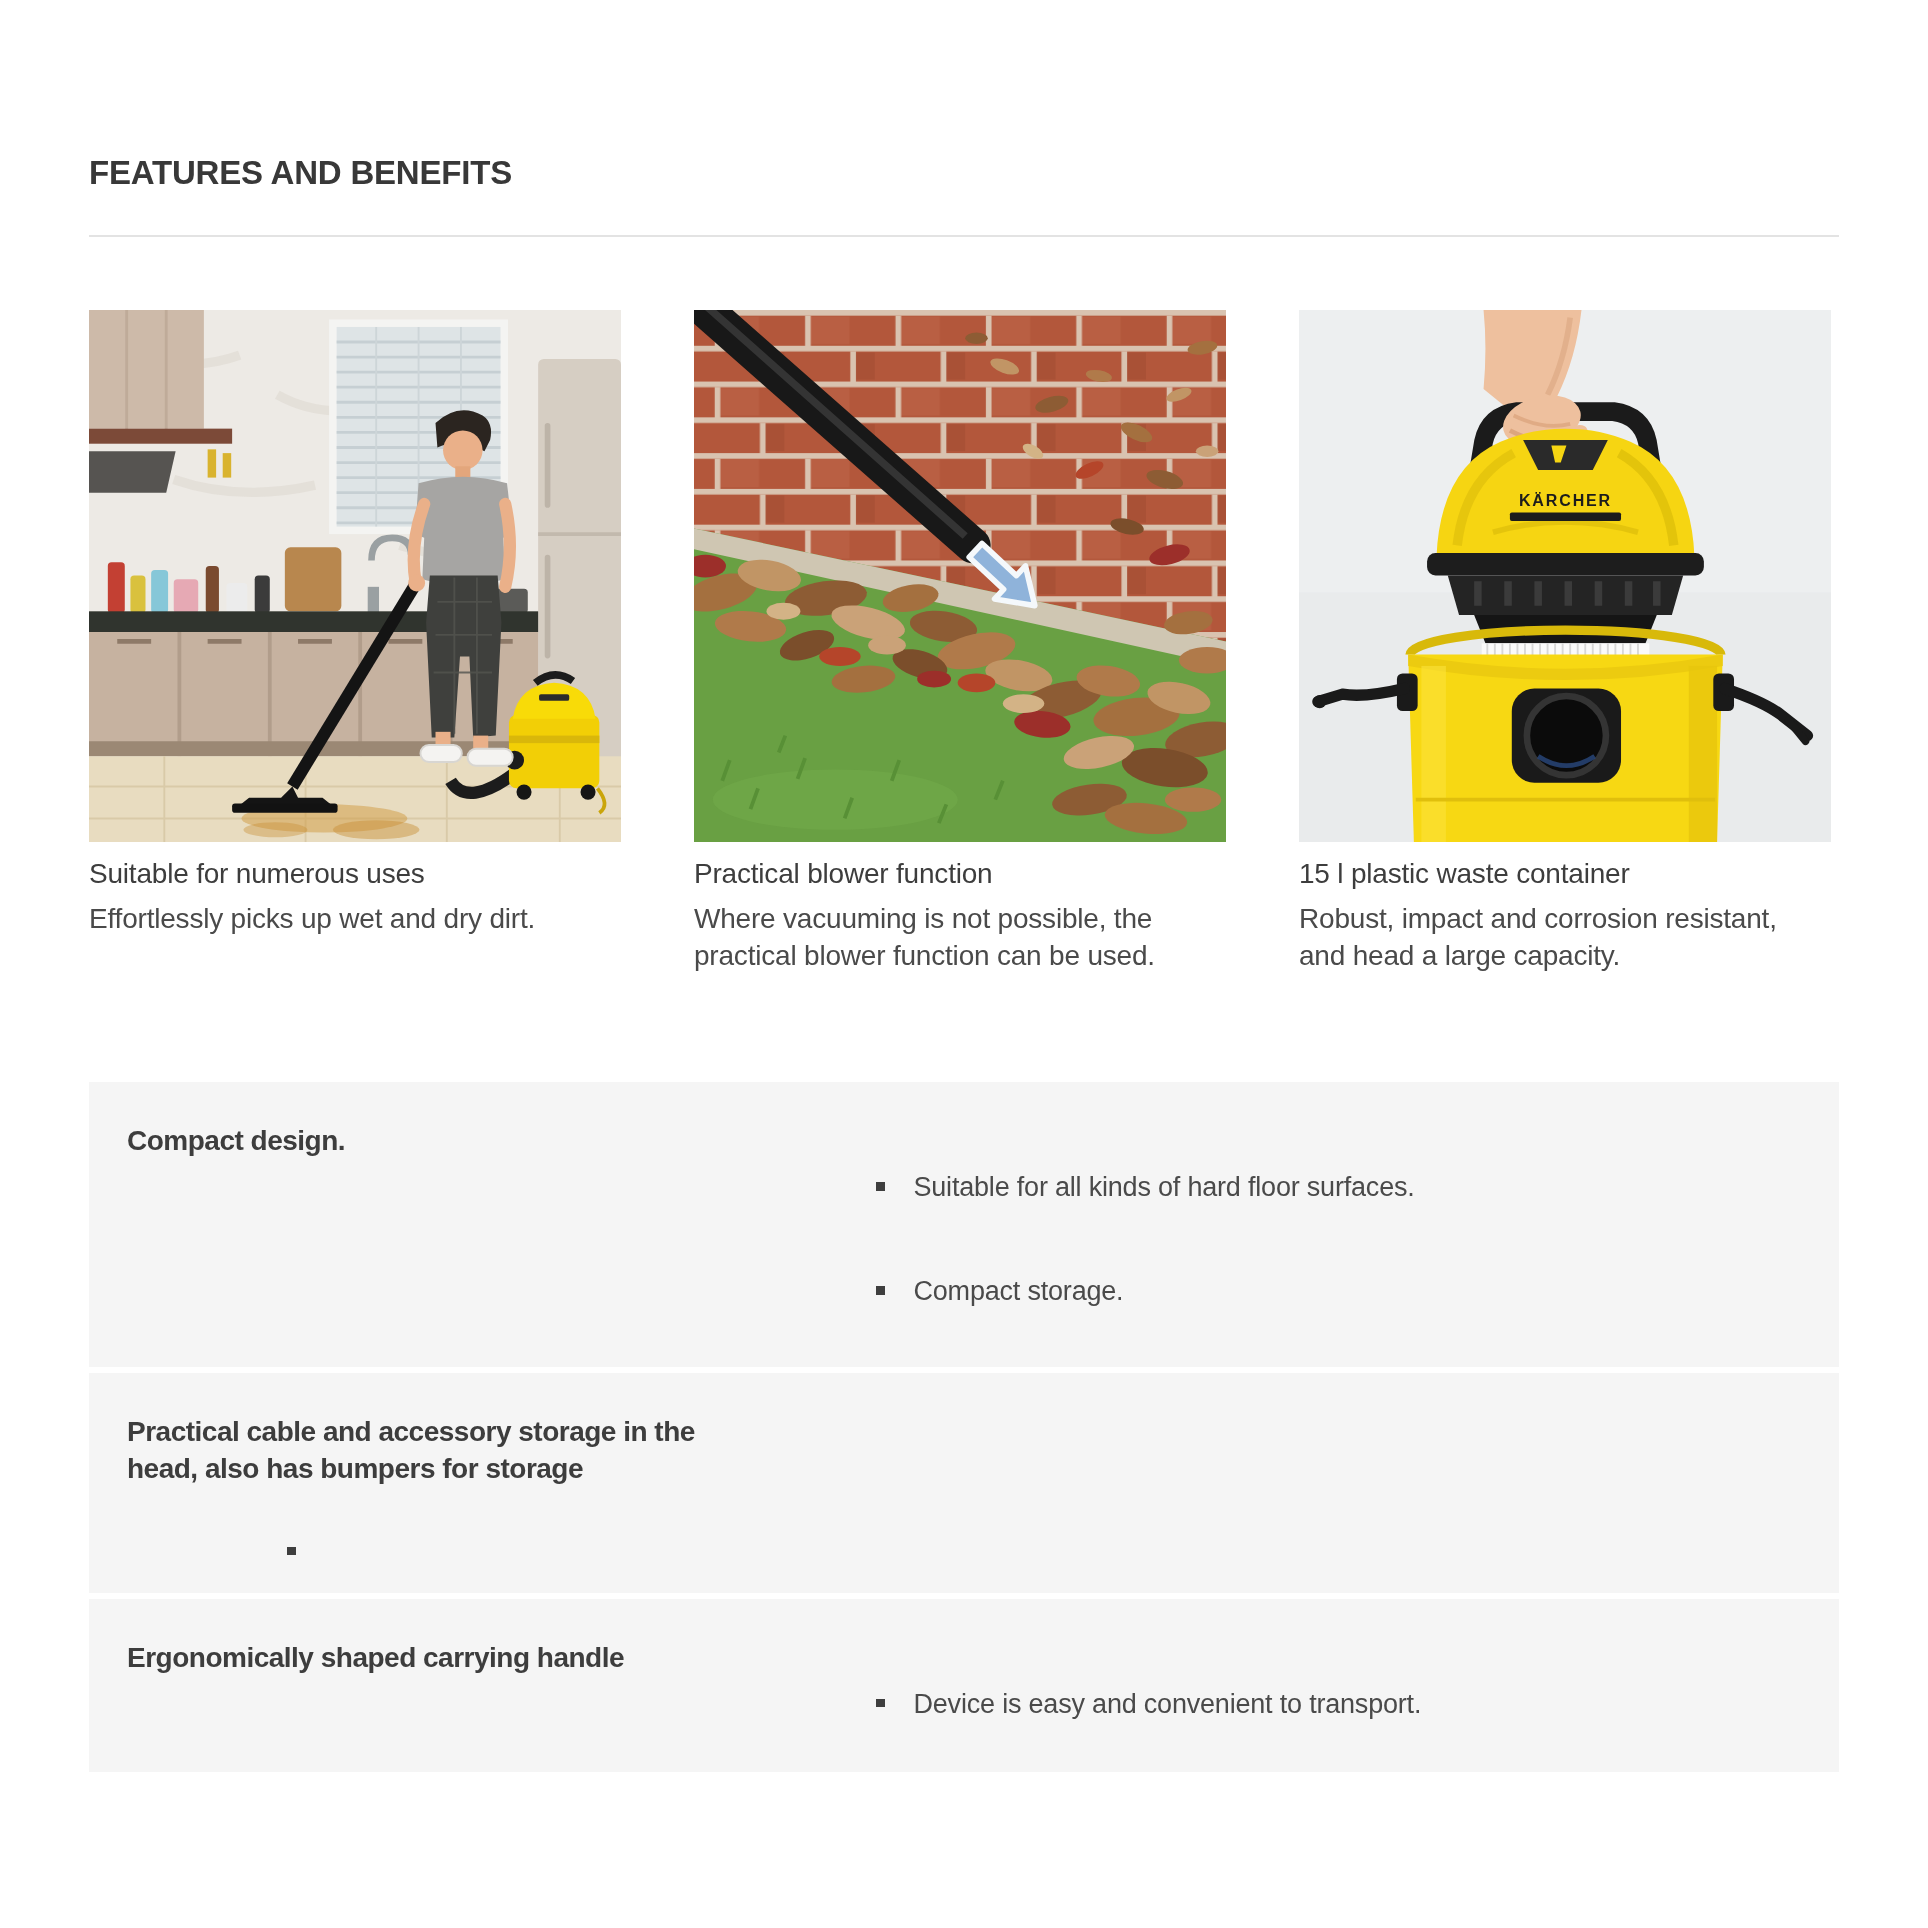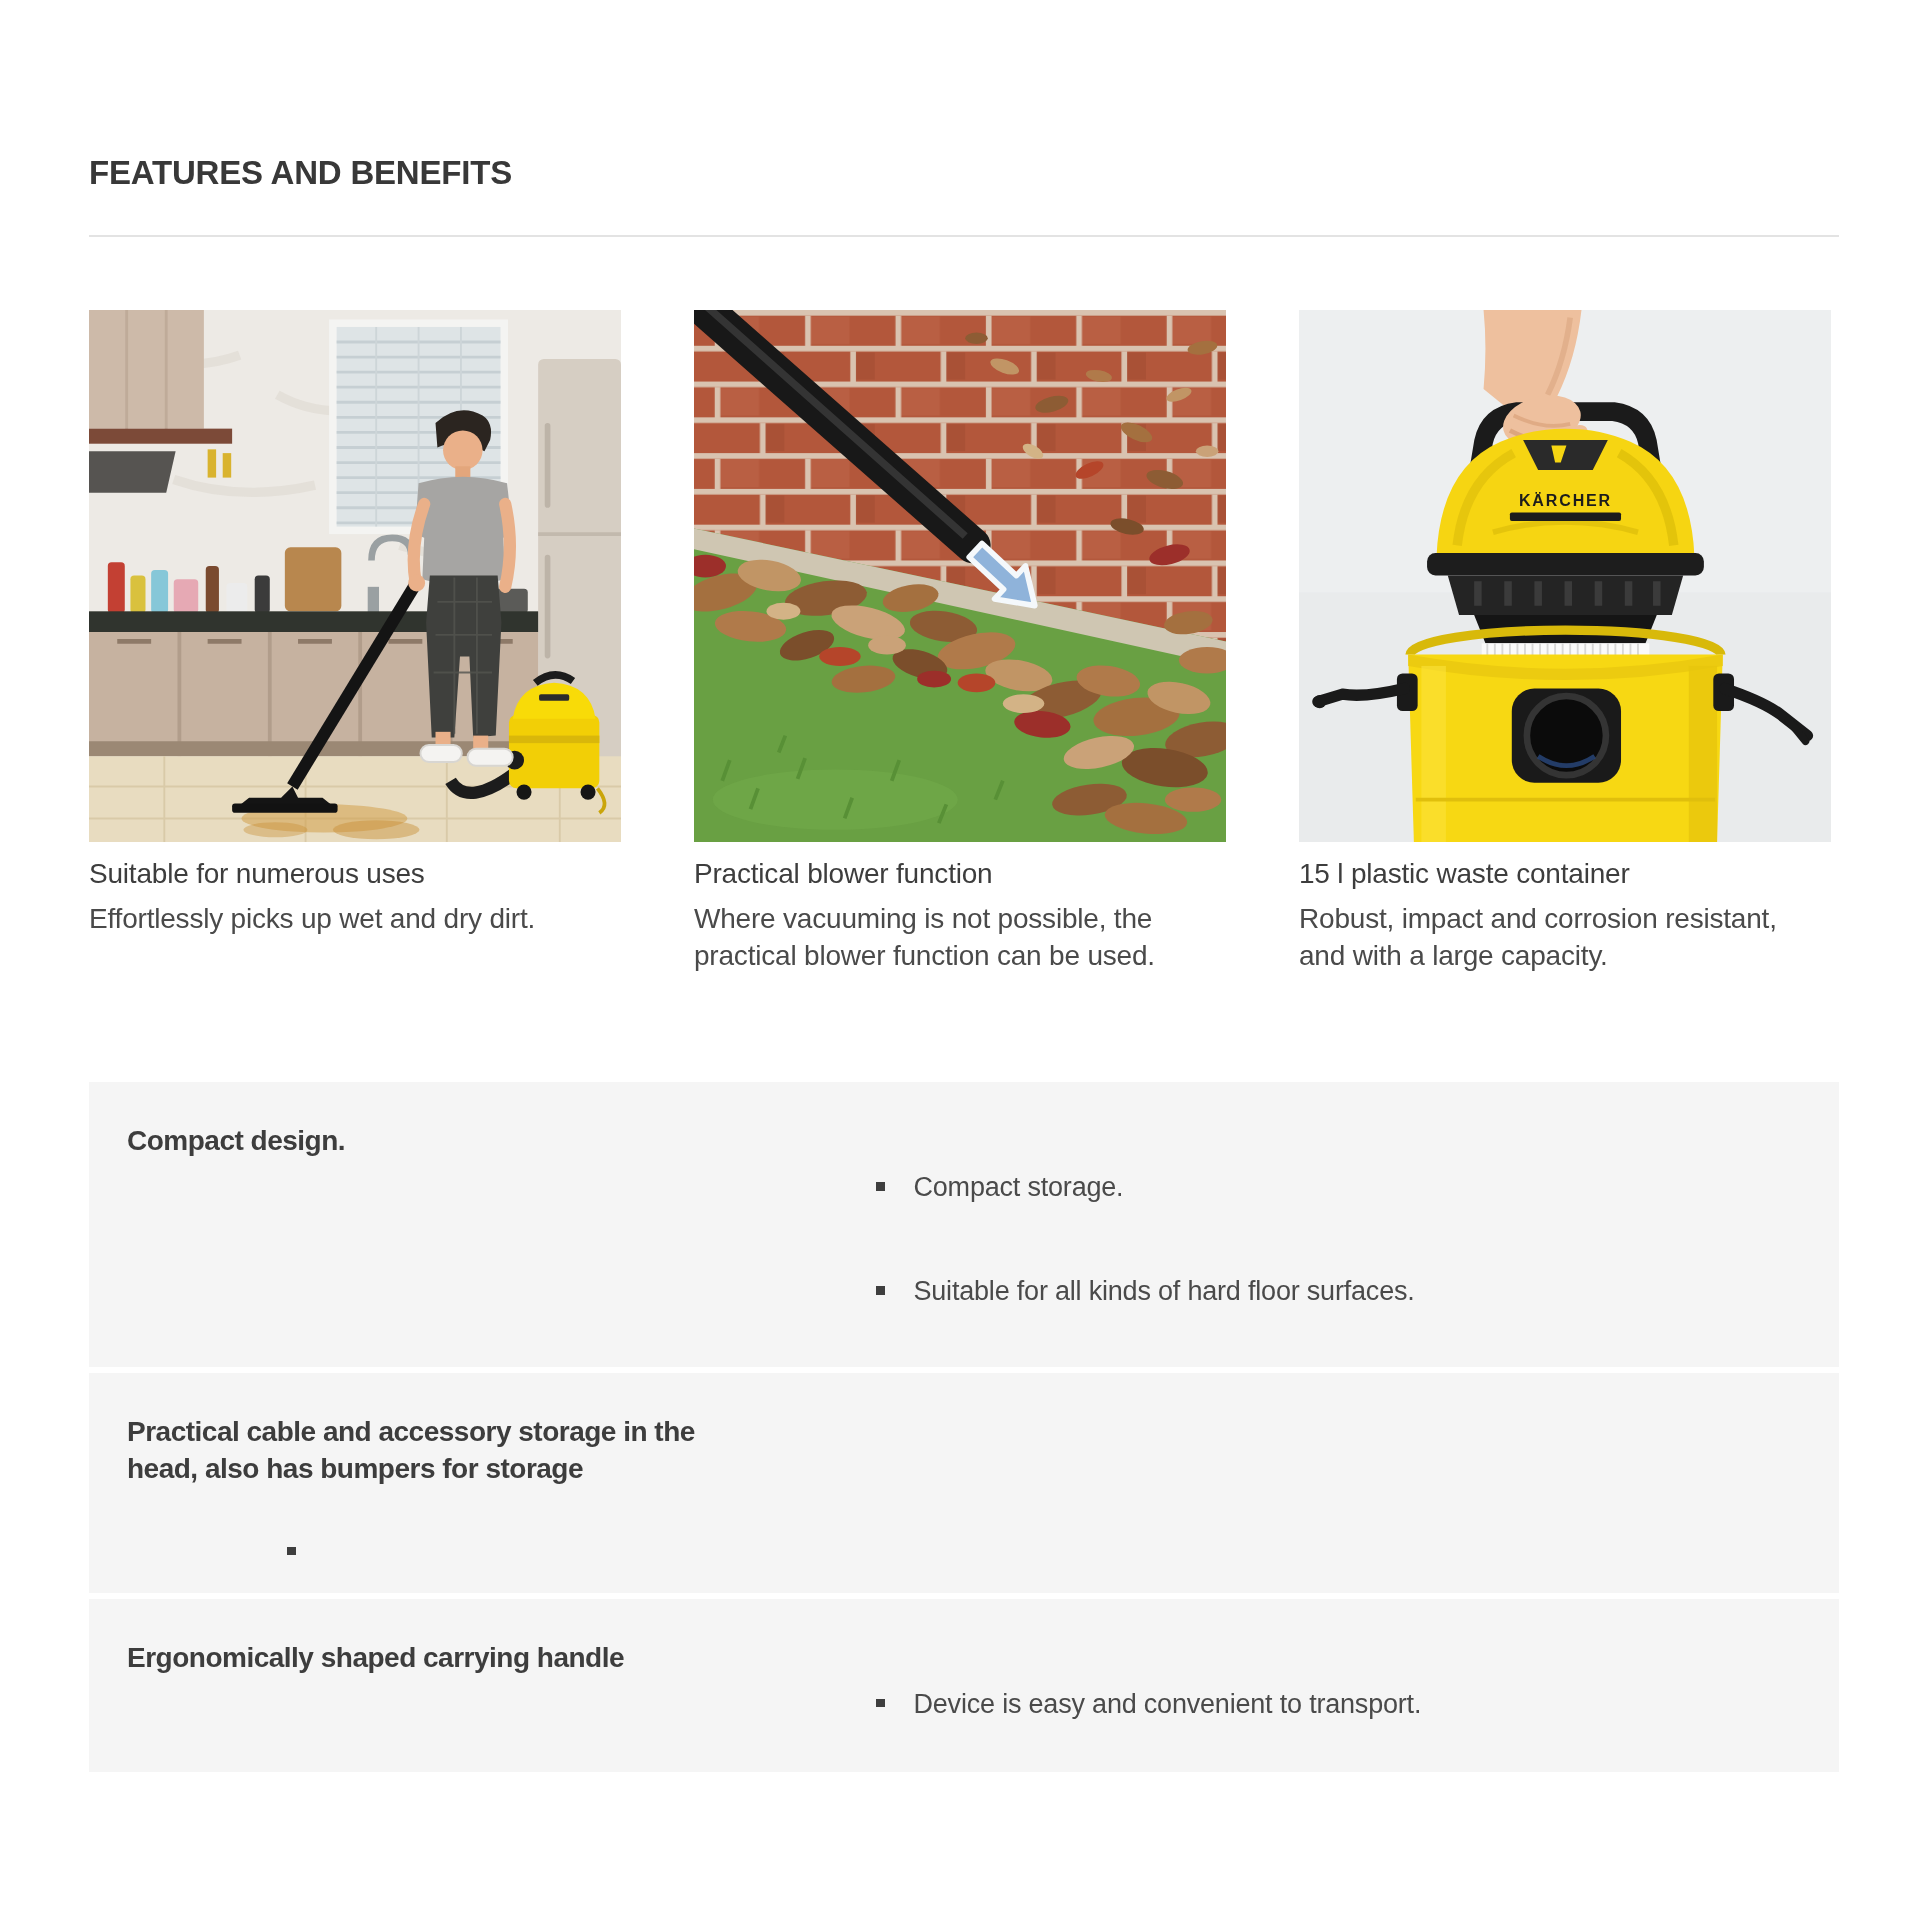--- a/index.html
+++ b/index.html
@@ -289,38 +289,38 @@
           <rect x="104" y="386" width="22" height="40" rx="6" fill="#1a1a1a"></rect>
           <path d="M112,402 Q70,412 46,408 L20,416" stroke="#1a1a1a" stroke-width="12" fill="none" stroke-linecap="round"></path>
           <circle cx="22" cy="416" r="7" fill="#1a1a1a"></circle>
           <rect x="440" y="386" width="22" height="40" rx="6" fill="#1a1a1a"></rect>
           <path d="M452,402 Q494,416 512,430 L540,452" stroke="#1a1a1a" stroke-width="12" fill="none" stroke-linecap="round"></path>
           <path d="M520,436 l18,22" stroke="#1a1a1a" stroke-width="8" stroke-linecap="round"></path>
         </g>
       </svg>
       <figcaption>
         <div class="cap-title">15 l plastic waste container</div>
-        <div class="cap-body">Robust, impact and corrosion resistant, and with a large capacity.</div>
+        <div class="cap-body">Robust, impact and corrosion resistant, and head a large capacity.</div>
       </figcaption>
     </figure>
 
   </div>
 
   <div class="benefits">
 
     <div class="benefit-row r1">
       <div class="row-title">Compact design.</div>
       <ul class="row-bullets">
         <li class="bullet">
           <span class="sq"></span>
-          <span class="bullet-text">Compact storage.</span>
+          <span class="bullet-text">Suitable for all kinds of hard floor surfaces.</span>
         </li>
         <li class="bullet">
           <span class="sq"></span>
-          <span class="bullet-text">Suitable for all kinds of hard floor surfaces.</span>
+          <span class="bullet-text">Compact storage.</span>
         </li>
       </ul>
     </div>
 
     <div class="benefit-row r2">
       <div class="row-title">Practical cable and accessory storage in the head, also has bumpers for storage</div>
       <ul class="row-bullets">
         <li class="bullet">
           <span class="sq"></span>
         </li>

